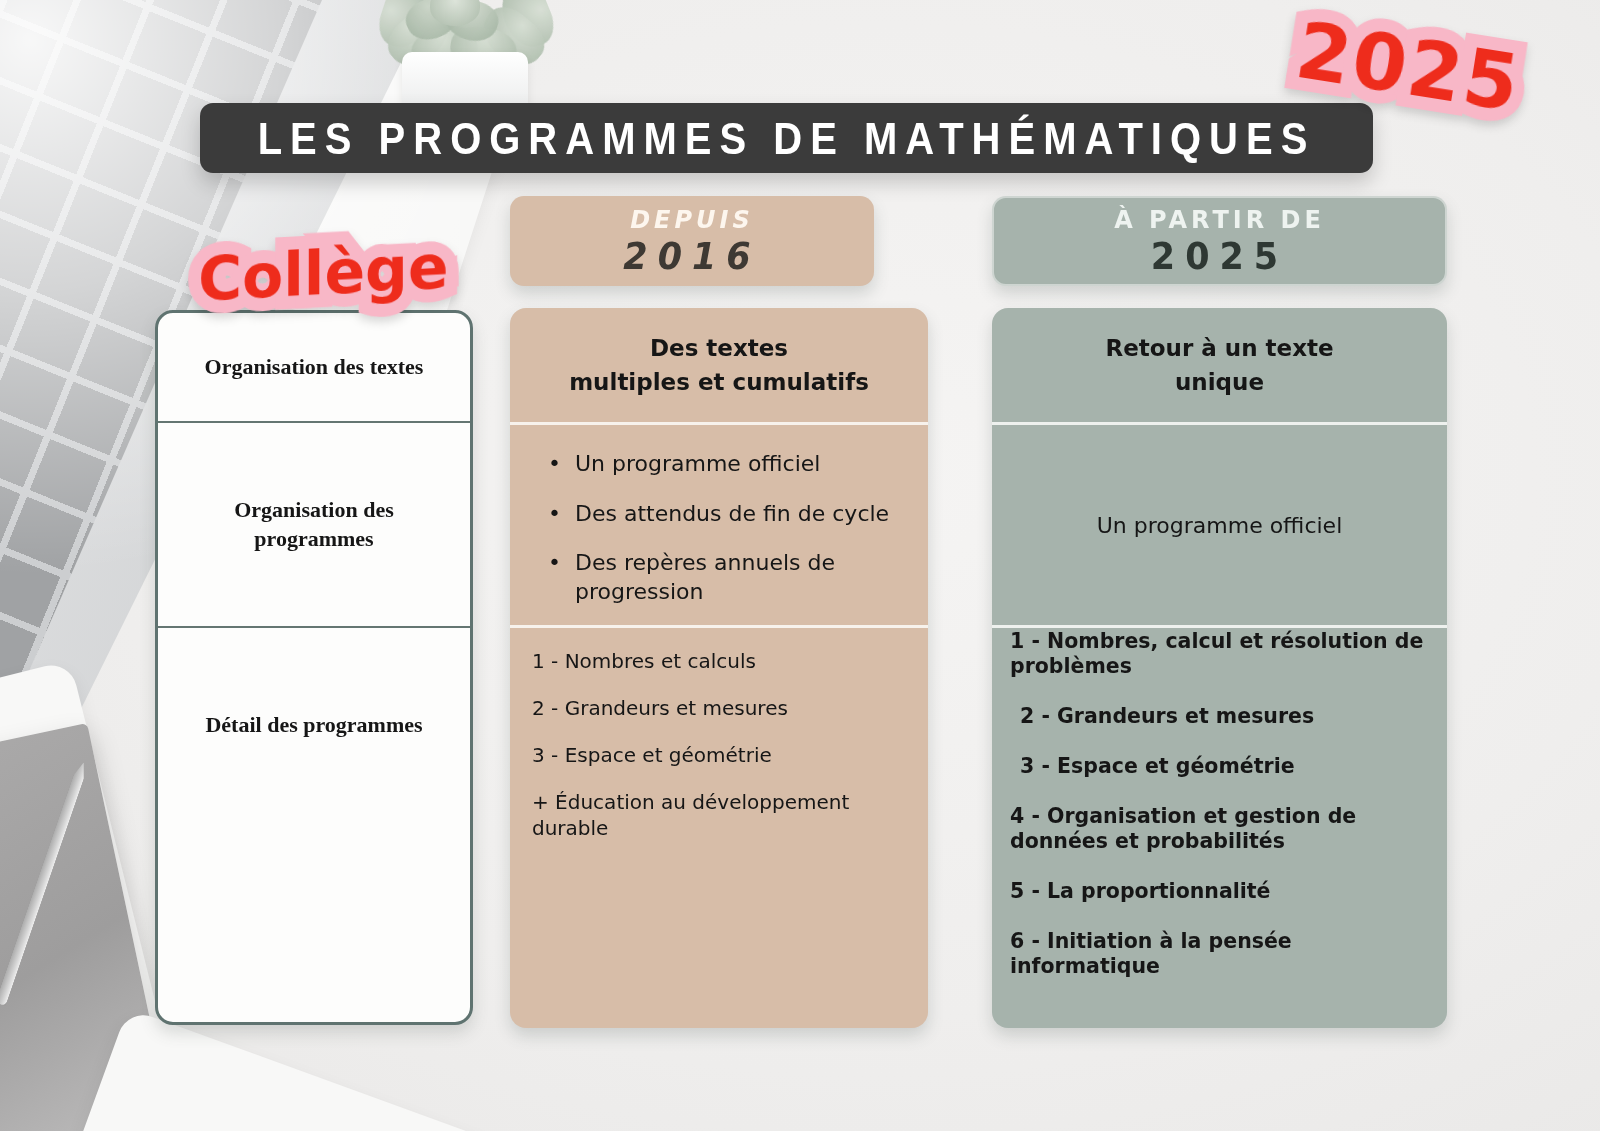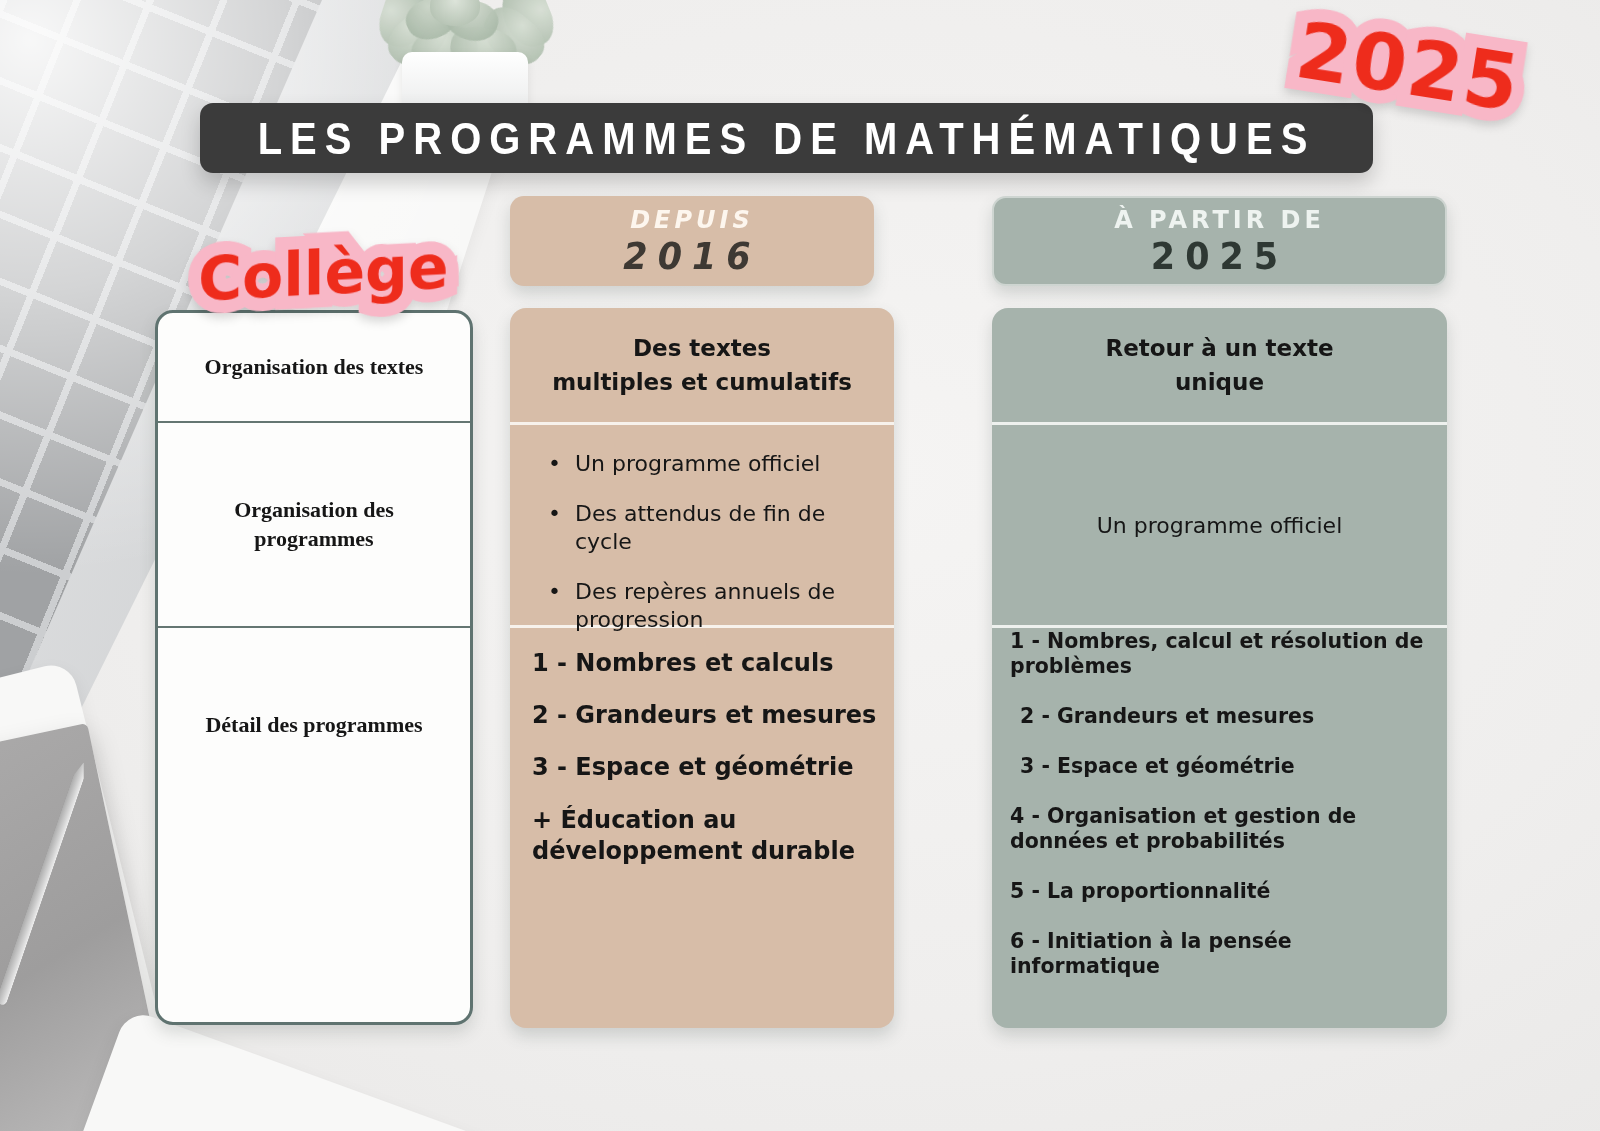--- a/index.html
+++ b/index.html
@@ -92,37 +92,37 @@
   .period .plabel{font-weight:700;font-size:24px;letter-spacing:4px;transform:scaleY(1.05);}
   .period.before .plabel{color:#fdf6ee;}
   .period.after .plabel{color:#eef3f0;}
   .period .pyear{font-weight:700;font-size:35px;letter-spacing:10px;margin-top:2px;transform:scaleY(1.05);}
   .period.before .pyear{color:#3e3933;}
   .period.after .pyear{color:#2e3833;}
 
   
   .col{position:absolute;top:308px;height:720px;border-radius:16px;z-index:10;
     box-shadow:0 8px 16px rgba(70,85,80,.2);display:flex;flex-direction:column;box-sizing:border-box;}
-  .col.before{left:510px;width:384px;background:#d7bda8;justify-content:center;}
+  .col.before{left:510px;width:418px;background:#d7bda8;justify-content:center;}
   .col.after{left:992px;width:455px;background:#a6b3ac;}
   .sec1{height:114px;display:flex;flex-direction:column;align-items:center;justify-content:center;
     text-align:center;font-weight:700;font-size:23px;line-height:1.5;}
   .col.before .sec1{border-bottom:3px solid #f7f2ec;}
   .col.after .sec1{border-bottom:3px solid #eef1ee;}
   .sec2{height:203px;box-sizing:border-box;}
   .col.before .sec2{border-bottom:3px solid #f7f2ec;padding:25px 16px 0 38px;}
   .col.after .sec2{border-bottom:3px solid #eef1ee;display:flex;align-items:center;justify-content:center;}
   .sec2 .bullet{display:flex;font-size:22px;line-height:1.3;margin-bottom:21px;}
   .sec2 .bullet::before{content:"•";margin-right:14px;font-size:22px;}
   .col.after .sec2 .single{font-size:22px;}
   .sec3{flex:1;box-sizing:border-box;}
   .col.before .sec3{padding:20px 16px 0 22px;}
   .col.after .sec3{padding:1px 14px 0 18px;}
   .topics{list-style:none;margin:0;padding:0;}
-  .col.before .topics li{font-weight:700;font-size:24px;line-height:1.3;margin-bottom:21px;}
+  .col.before .topics li{font-weight:400;font-size:20px;line-height:1.3;margin-bottom:21px;}
   .col.after .topics li{font-weight:700;font-size:20.5px;line-height:1.22;margin-bottom:25px;}
   .col.after .topics li.indent{padding-left:10px;}
 
   
   .nathan{position:absolute;left:12px;top:1063px;height:54px;display:flex;z-index:20;}
   .nathan .mark{width:27px;background:#e8402b;display:flex;align-items:center;justify-content:center;}
   .nathan .wordbox{background:#000000;display:flex;align-items:center;padding:0 16px 0 4px;}
   .nathan .wordbox span{color:#ffffff;font-family:"Liberation Sans",sans-serif;
     font-weight:700;font-size:36px;letter-spacing:0.5px;}
 </style>

